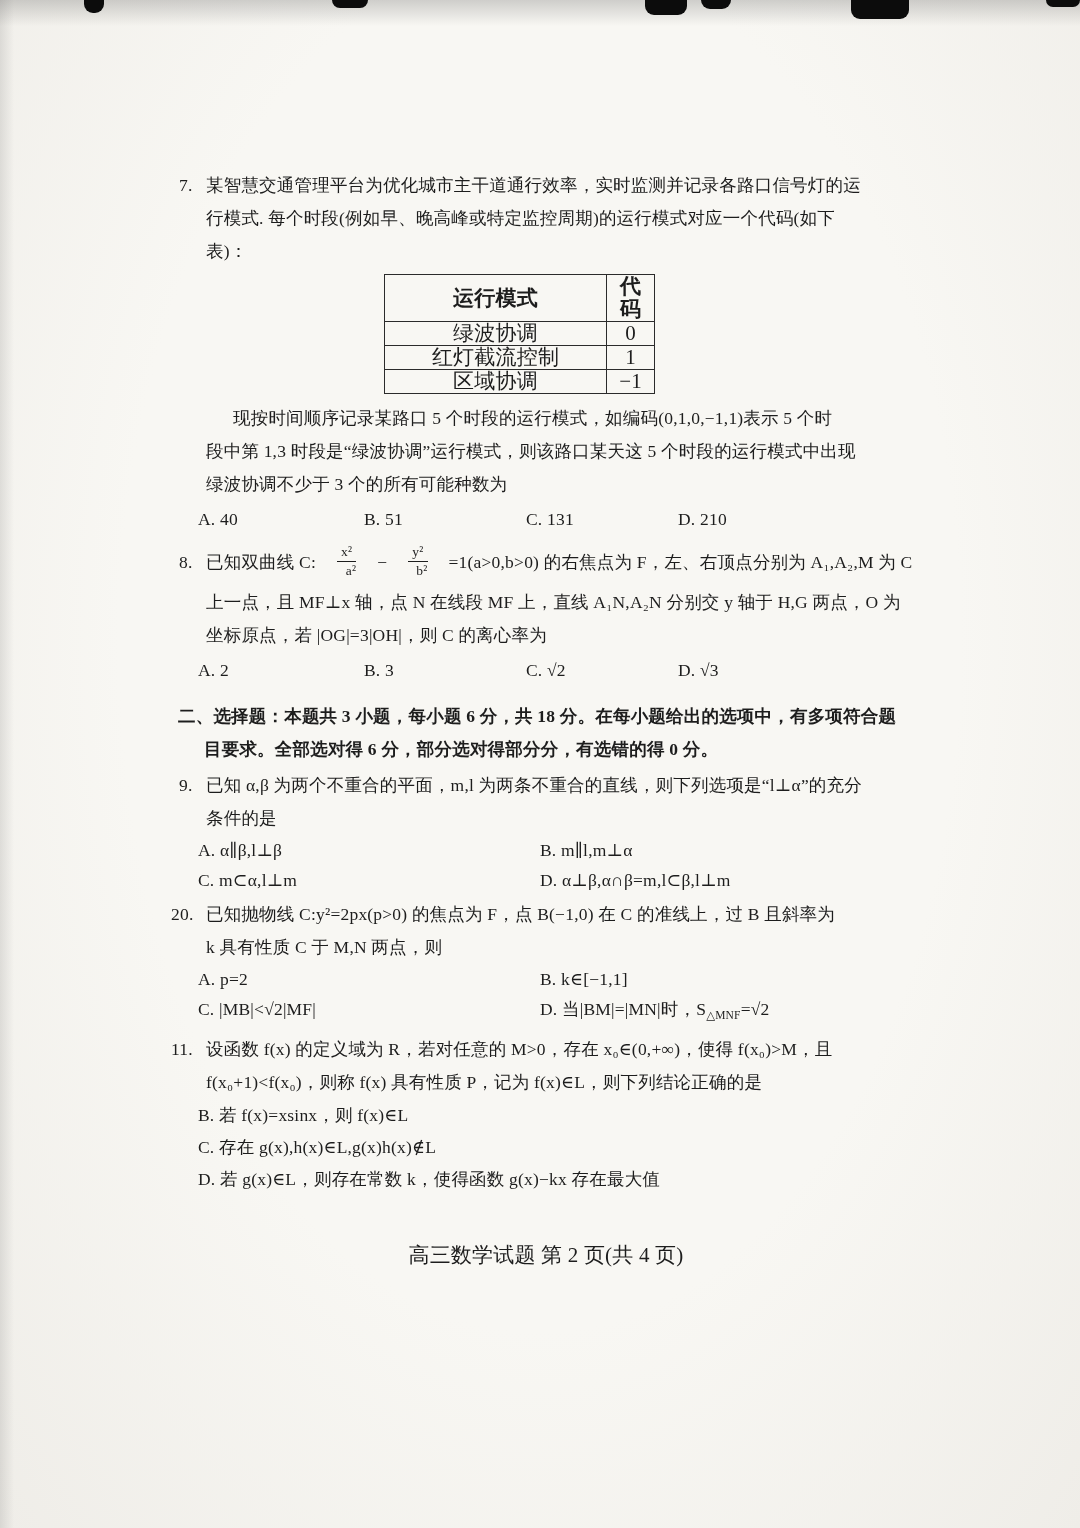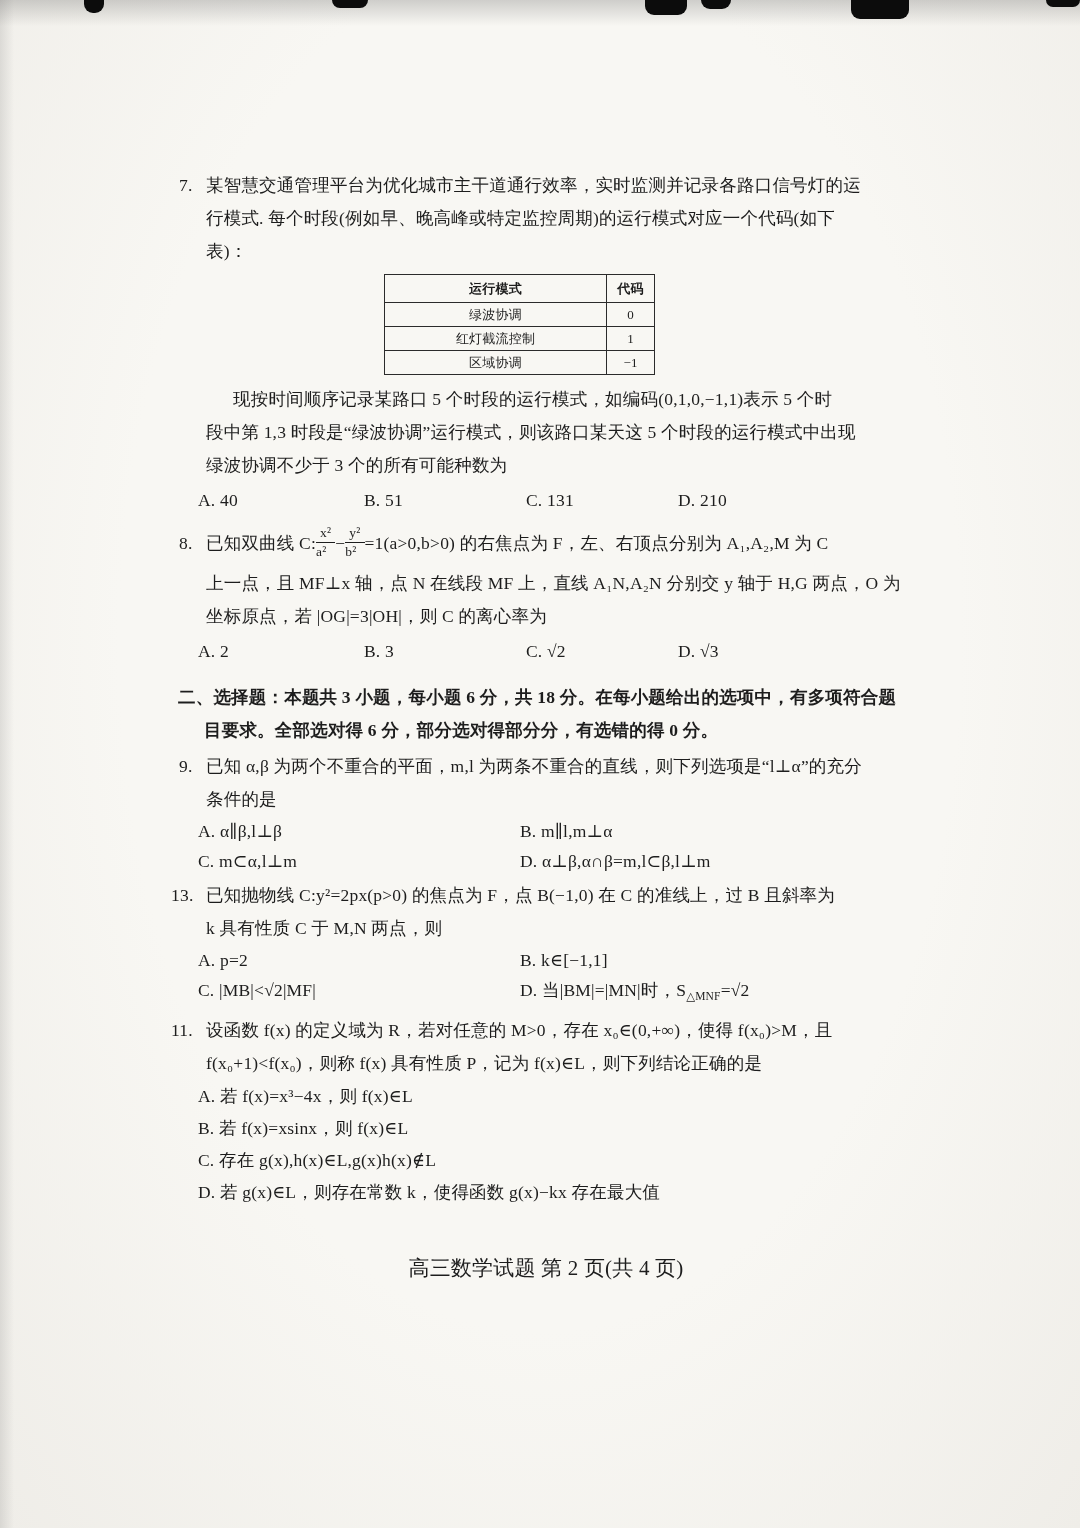--- a/index.html
+++ b/index.html
@@ -33,48 +33,48 @@
     letter-spacing:.2px;
   }
 
   .question { position:relative; padding-left:28px; margin-top:3px; }
   .qnum { position:absolute; left:1px; top:0; }
   .wide-num .qnum { left:-7px; }
   .qline { min-height:33px; }
 
   
   .table-wrap { margin:6px 0 8px 178px; }
-  table.mode-table { border-collapse:collapse; font-size:13px; background:transparent; }
+  table.mode-table { border-collapse:collapse; font-size:21px; background:transparent; }
   table.mode-table th, table.mode-table td {
     border:1.5px solid #2b2b2b; text-align:center; font-weight:normal;
     height:18px; line-height:23px; padding:0 4px;
   }
   table.mode-table th { font-weight:bold; height:28px; }
   .col-mode { width:222px; }
   .col-code { width:48px; }
 
   .para .pfirst { text-indent:27px; }
 
   
   .options4 {
     display:grid; grid-template-columns:166px 162px 152px auto;
     margin-left:-8px; line-height:32px; min-height:32px; margin-top:2px;
   }
   .options2 {
     display:grid; grid-template-columns:322px auto;
-    margin-left:-8px; line-height:30px; min-height:30px;
+    margin-left:-8px; line-height:30px; min-height:30px;gap:20px;
   }
   .options1 { margin-left:-8px; line-height:32px; min-height:32px; }
 
   
   .formula-line { display:flex; align-items:center; height:48px; white-space:pre; }
   .q8 .qnum { top:8px; }
   .frac {
-    display:inline-flex; flex-direction:column; align-items:flex-start;
-    font-size:13.5px; line-height:1.15; margin:0 0; transform:translateY(-1px);
+    display:inline-flex; flex-direction:column; align-items:flex-end;
+    font-size:13.5px; line-height:1.15; margin:0 21px; transform:translateY(-1px);
   }
   .frac .fnum { border-bottom:1.3px solid #1d1d1d; padding:0 4px 1px; }
   .frac .fden { padding-top:1px; }
 
   
   .section { margin-top:14px; font-weight:bold; padding-left:26px; }
   .section .sfirst { text-indent:-26px;font-family:Liberation Serif, serif; }
 
   .subsc { font-size:11.5px; vertical-align:-4px; }
 
@@ -178,43 +178,40 @@
         <span class="opt">A. α∥β,l⊥β</span>
         <span class="opt">B. m∥l,m⊥α</span>
       </div>
       <div class="options2">
         <span class="opt">C. m⊂α,l⊥m</span>
         <span class="opt">D. α⊥β,α∩β=m,l⊂β,l⊥m</span>
       </div>
     </div>
 
     <div class="question wide-num">
-      <span class="qnum">13.</span>
+      <span class="qnum">20.</span>
       <div class="qline">已知抛物线 C:y²=2px(p&gt;0) 的焦点为 F，点 B(−1,0) 在 C 的准线上，过 B 且斜率为</div>
       <div class="qline">k 具有性质 C 于 M,N 两点，则</div>
       <div class="options2">
         <span class="opt">A. p=2</span>
         <span class="opt">B. k∈[−1,1]</span>
       </div>
       <div class="options2">
         <span class="opt">C. |MB|&lt;√2|MF|</span>
         <span class="opt">
           <span>D. 当|BM|=|MN|时，S</span><span class="subsc">△MNF</span><span>=√2</span>
         </span>
       </div>
     </div>
 
     <div class="question wide-num">
       <span class="qnum">11.</span>
       <div class="qline">设函数 f(x) 的定义域为 R，若对任意的 M&gt;0，存在 x₀∈(0,+∞)，使得 f(x₀)&gt;M，且</div>
       <div class="qline">f(x₀+1)&lt;f(x₀)，则称 f(x) 具有性质 P，记为 f(x)∈L，则下列结论正确的是</div>
       <div class="options1">
-        <span class="opt">A. 若 f(x)=x³−4x，则 f(x)∈L</span>
-      </div>
-      <div class="options1">
         <span class="opt">B. 若 f(x)=xsinx，则 f(x)∈L</span>
       </div>
       <div class="options1">
         <span class="opt">C. 存在 g(x),h(x)∈L,g(x)h(x)∉L</span>
       </div>
       <div class="options1">
         <span class="opt">D. 若 g(x)∈L，则存在常数 k，使得函数 g(x)−kx 存在最大值</span>
       </div>
     </div>
 

